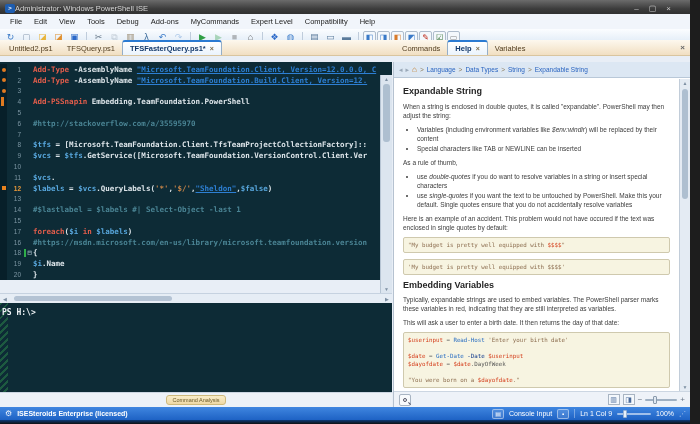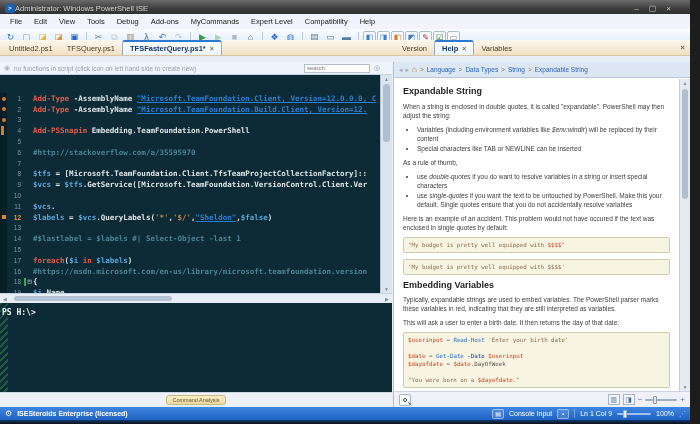--- a/index.html
+++ b/index.html
@@ -45,22 +45,22 @@
   
   .funcbar{position:absolute;left:0;top:62px;width:392px;height:13px;background:#eef4fb;
     border-bottom:1px solid #c5d2e0;display:flex;align-items:center;font-size:6.5px;
     color:#96a2b2;padding:0 4px;gap:4px}
   .func-dot{color:#a8b4c2;font-size:7px}
   .func-search{margin-left:auto;width:66px;height:9px;background:#fff;border:1px solid #b2bfcc;
     font-size:6px;color:#333;padding:0 2px;font-family:"Liberation Sans",sans-serif}
   .func-gear{color:#8a96a6;font-size:7px;padding-right:8px}
 
   
-  .editor{position:absolute;left:0;top:75px;width:392px;height:218px;background:#0d2b36;overflow:hidden;
-    font-family:"DejaVu Sans Mono",monospace;font-weight:bold;font-size:7.5px;padding-top:18px}
+  .editor{position:absolute;left:0;top:62px;width:392px;height:218px;background:#0d2b36;overflow:hidden;
+    font-family:"DejaVu Sans Mono",monospace;font-weight:bold;font-size:7.5px;padding-top:2px}
   .ed-line{height:10.8px;display:flex;align-items:center;white-space:pre}
   .ed-marker{width:7px;align-self:stretch;background:#071f29;flex:none;position:relative}
   .m-dot{position:absolute;left:2px;top:3.5px;width:4px;height:4px;border-radius:50%;background:#e07a20}
   .m-bar{position:absolute;left:1px;top:1px;width:2.5px;height:9px;background:#e07a20}
   .m-sq{position:absolute;left:1.5px;top:3px;width:4.5px;height:4.5px;background:#e8821e}
   .ed-num{width:17px;text-align:right;color:#7c96a3;font-size:6.5px;padding-right:3px;flex:none;
     font-family:"Liberation Sans",sans-serif;font-weight:normal}
   .ed-num.num-active{color:#e8993a;font-weight:bold}
   .ed-outline{width:9px;flex:none;border-left:2px solid #2fae4a;color:#9fb6c2;font-size:7px;
     text-align:center;line-height:8px}
@@ -232,21 +232,21 @@
         <div class="tab">
           <span>TFSQuery.ps1</span>
         </div>
         <div class="tab active">
           <span>TFSFasterQuery.ps1*</span>
           <span class="tab-close">×</span>
         </div>
       </div>
     <div class="panel-tabs">
         <div class="tab">
-          <span>Version</span>
+          <span>Commands</span>
         </div>
         <div class="tab active">
           <span>Help</span>
           <span class="tab-close">×</span>
         </div>
         <div class="tab">
           <span>Variables</span>
         </div>
       </div>
     <span class="pane-close">×</span>

